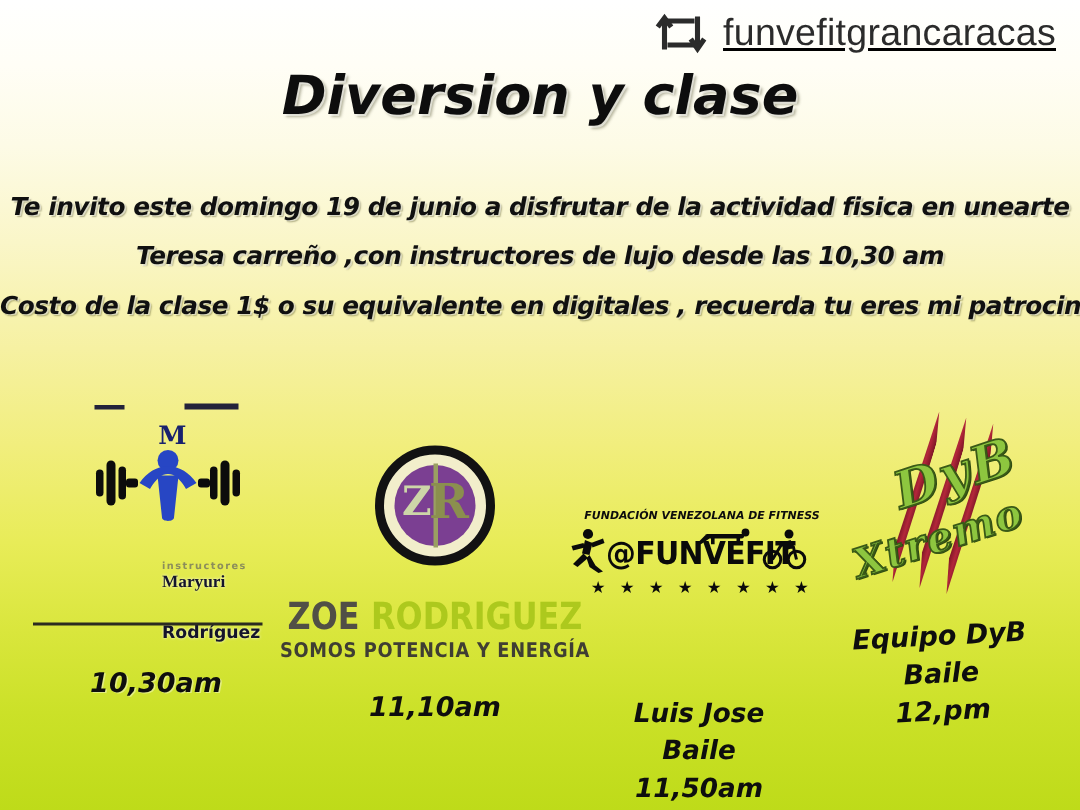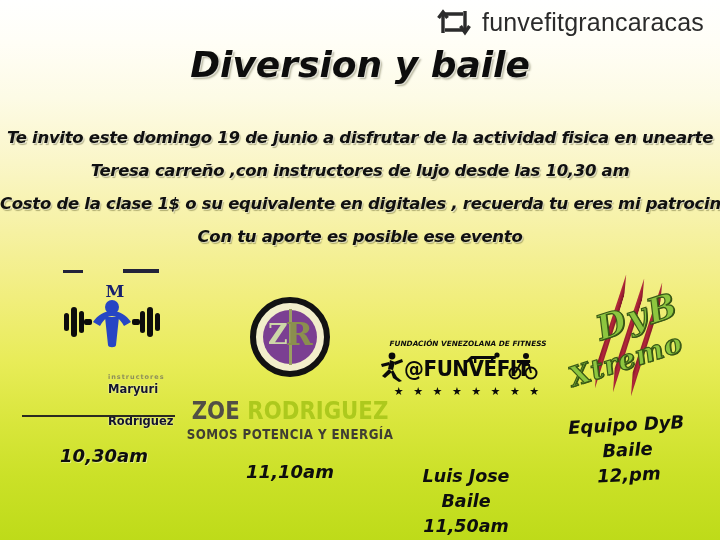--- a/index.html
+++ b/index.html
@@ -5,21 +5,21 @@
   html,body{margin:0;padding:0;background:#888;}
   .scene{
     position:relative;width:720px;height:540px;overflow:hidden;
     font-family:"DejaVu Sans",sans-serif;
     background:linear-gradient(180deg,
       #ffffff 0%,#fffef6 8%,#fdfbe6 18%,#faf6c8 30%,
       #f6f1a2 43%,#f1ee7d 55%,#e8ec58 67%,#d9e63c 78%,
       #cbe128 88%,#bedb19 100%);
   }
   
-  .repost-row{position:absolute;top:6px;right:16px;display:flex;align-items:center;gap:10px;}
+  .repost-row{position:absolute;top:6px;right:16px;display:flex;align-items:center;gap:10px;text-decoration:underline;}
   .repost-row svg{display:block;}
   .repost-user{font-family:"Liberation Sans",sans-serif;font-size:25px;color:#2b2b2b;letter-spacing:0.2px;}
   
   .title{position:absolute;top:44px;left:0;width:100%;margin:0;text-align:center;
     font-size:36px;font-weight:bold;font-style:italic;color:#0d0d0d;white-space:nowrap;
     text-shadow:1px 1px 0 rgba(255,255,255,.55),2px 2px 2px rgba(40,40,0,.35);}
   .inv{position:absolute;left:0;width:100%;text-align:center;white-space:nowrap;
     font-size:16.5px;font-weight:bold;font-style:italic;color:#101010;letter-spacing:-0.3px;
     text-shadow:1px 1px 0 rgba(255,255,255,.5),1.5px 1.5px 1px rgba(50,50,0,.35);}
   .inv.l1{top:128px;} .inv.l2{top:161px;} .inv.l3{top:194px;} .inv.l4{top:227px;}
@@ -29,21 +29,21 @@
   .xdash.d2{left:123px;top:269px;width:36px;height:4px;}
   .x-mono{position:absolute;left:85px;top:281px;width:60px;text-align:center;
     font-family:"DejaVu Serif",serif;font-weight:bold;font-size:17px;color:#18216e;}
   .x-logo{position:absolute;left:62px;top:299px;}
   .x-name{position:absolute;left:30px;top:349px;width:165px;text-align:center;
     font-size:11px;font-weight:bold;letter-spacing:1px;color:#0c0c0c;white-space:nowrap;}
   .x-instr-label{position:absolute;left:108px;top:373px;font-size:6.5px;letter-spacing:1px;
     color:rgba(110,110,95,.75);filter:blur(.4px);font-weight:bold;}
   .x-instr{position:absolute;left:108px;font-size:11.5px;font-weight:bold;color:#14142a;
     text-shadow:0 0 2px rgba(255,255,255,.9);}
-  .x-instr.n1{top:382px;} .x-instr.n2{top:414px;}
+  .x-instr.n1{top:382px;font-family:Liberation Serif, serif;} .x-instr.n2{top:414px;}
   .x-divider{position:absolute;left:22px;top:415px;width:153px;height:2px;background:#2b2b20;}
   .x-time{position:absolute;left:38px;top:445px;width:132px;text-align:center;
     font-size:18px;font-weight:bold;font-style:italic;color:#0e0e0e;
     text-shadow:1px 1px 0 rgba(255,255,255,.4);}
   
   .zr-badge{position:absolute;left:250px;top:297px;width:80px;height:80px;border-radius:50%;
     background:#f2eecb;border:6px solid #121212;box-sizing:border-box;}
   .zr-inner{position:absolute;left:7px;top:7px;right:7px;bottom:7px;border-radius:50%;background:#7b3f92;}
   .zr-stem{position:absolute;left:33px;top:6px;width:3px;height:56px;background:#9a9f62;}
   .zr-z{position:absolute;left:12px;top:16px;font-size:27px;font-weight:bold;color:#cdd6a8;
@@ -99,25 +99,24 @@
           <path d="M7 27 L7 8 L27 8"></path>
           <path d="M29 5 L29 24 L9 24"></path>
           <path d="M2.5 12 L7 6 L11.5 12" fill="none"></path>
           <path d="M24.5 20 L29 26.5 L33.5 20" fill="none"></path>
         </g>
       </svg>
     </span>
     <span class="repost-user">funvefitgrancaracas</span>
   </div>
 
-  <h1 class="title">Diversion y baile</h1>
+  <h1 class="title">Diversion y clase</h1>
   <div class="inv l1">Te invito este domingo 19 de junio  a disfrutar de la actividad fisica en unearte</div>
   <div class="inv l2">Teresa carreño ,con instructores de lujo desde las 10,30 am</div>
   <div class="inv l3">Costo de la clase 1$ o su equivalente en digitales , recuerda tu eres mi patrocinante</div>
-  <div class="inv l4">Con tu aporte es posible ese evento</div>
 
   <div class="xdash d1"></div>
   <div class="xdash d2"></div>
   <div class="x-mono">M</div>
   <span class="x-logo">
     <svg width="100" height="52" viewBox="0 0 100 52">
 
       <g fill="#0c0c0c">
         <rect x="2" y="14" width="5" height="18" rx="2.5"></rect>
         <rect x="9" y="8" width="6" height="30" rx="3"></rect>

